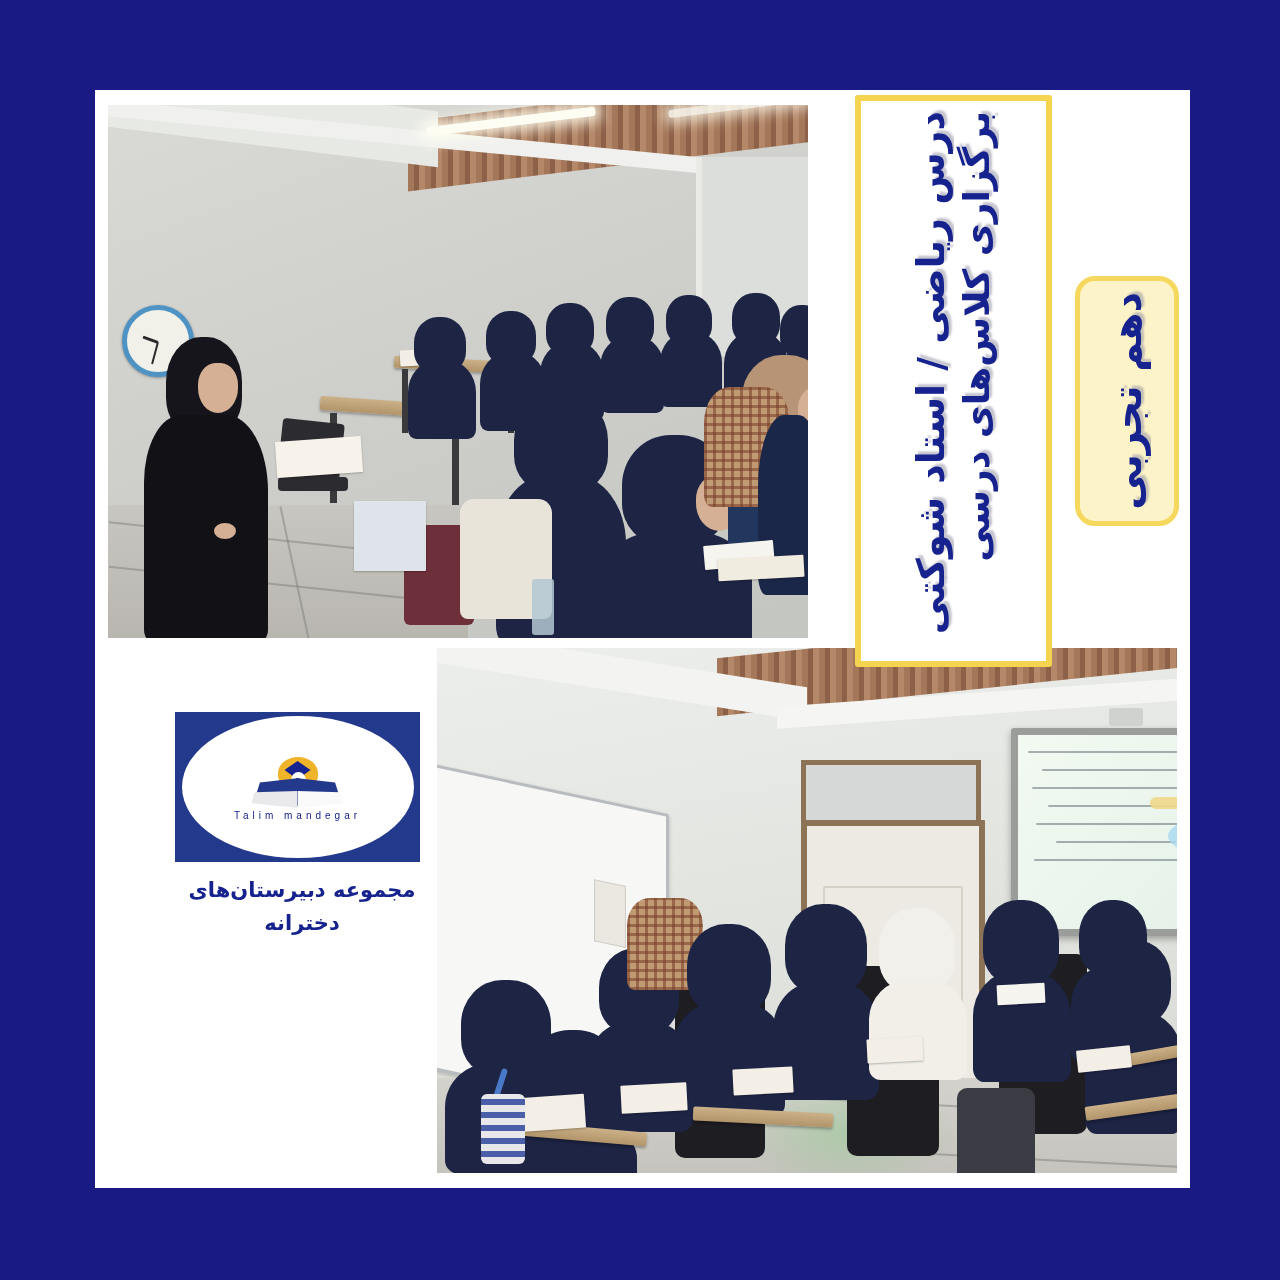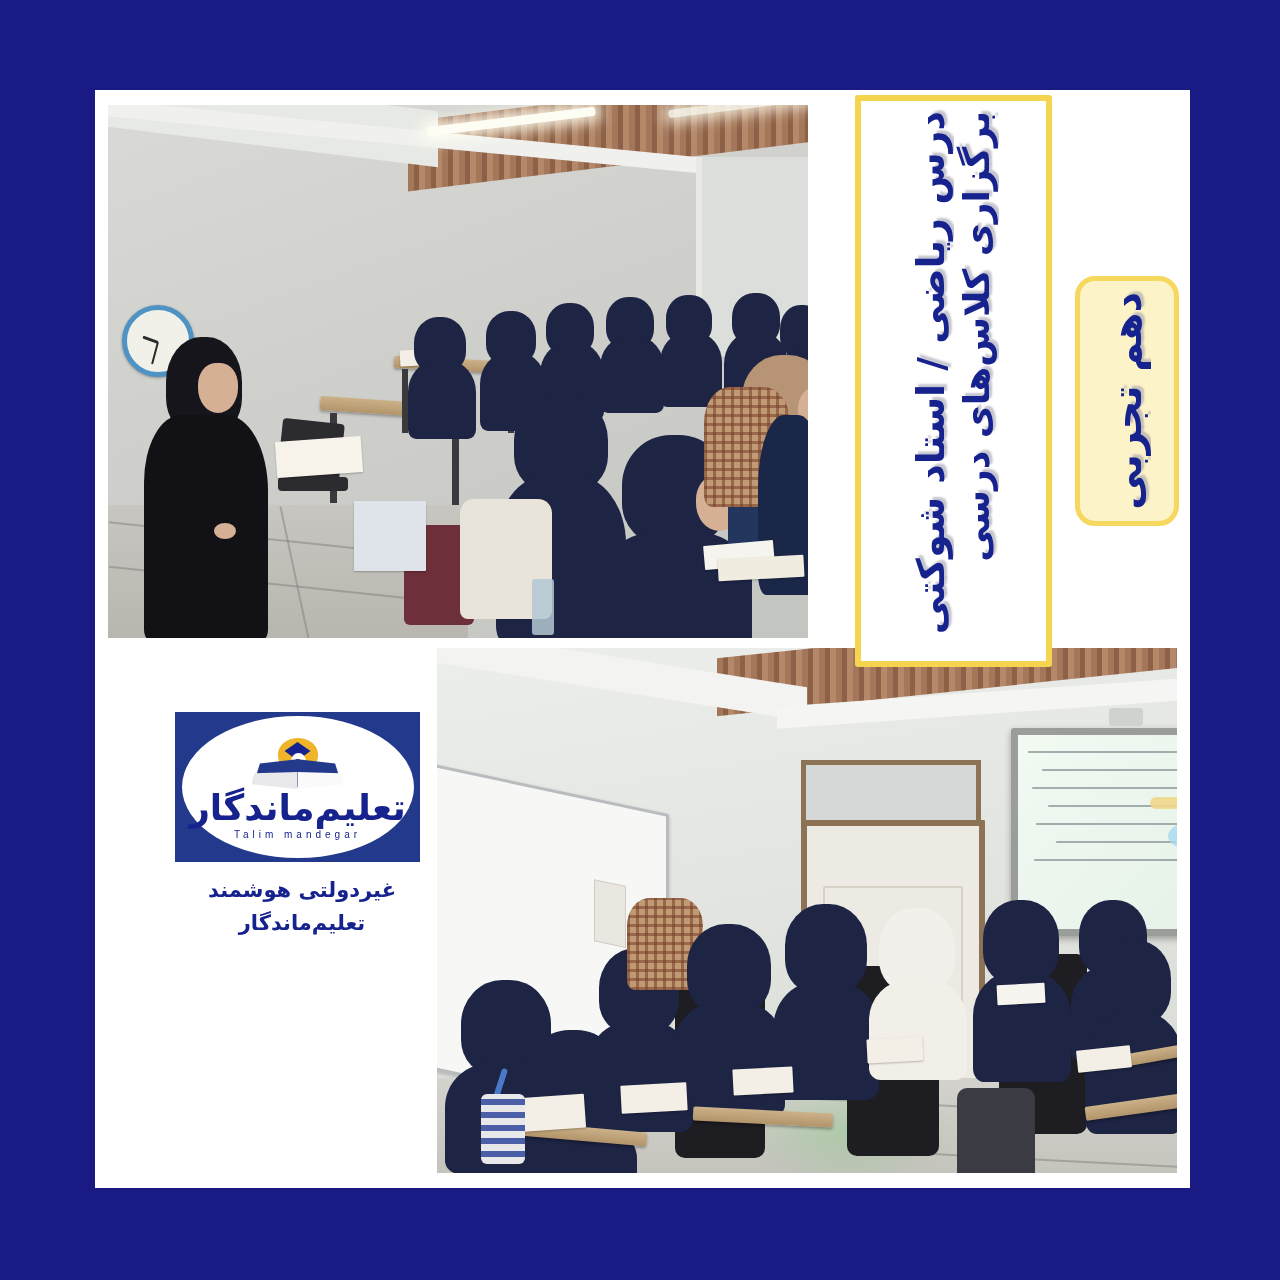--- a/index.html
+++ b/index.html
@@ -407,23 +407,22 @@
     <div class="logo-oval">
       <div class="logo-mark">
         <div class="lm-sun"></div>
         <div class="lm-cap"></div>
         <div class="lm-head"></div>
         <div class="lm-bl"></div>
         <div class="lm-br"></div>
         <div class="lm-pl"></div>
         <div class="lm-pr"></div>
       </div>
-      <div class="logo-word">تعلیم‌ماندگار</div>
       <div class="logo-latin">Talim mandegar</div>
     </div>
   </div>
 
   <div class="org-text">
-    <div>غیردولتی هوشمند تعلیم‌ماندگار</div>
+    <div>مجموعه دبیرستان‌های دخترانه</div>
   </div>
 
 
 </div>
 
 </body></html>

